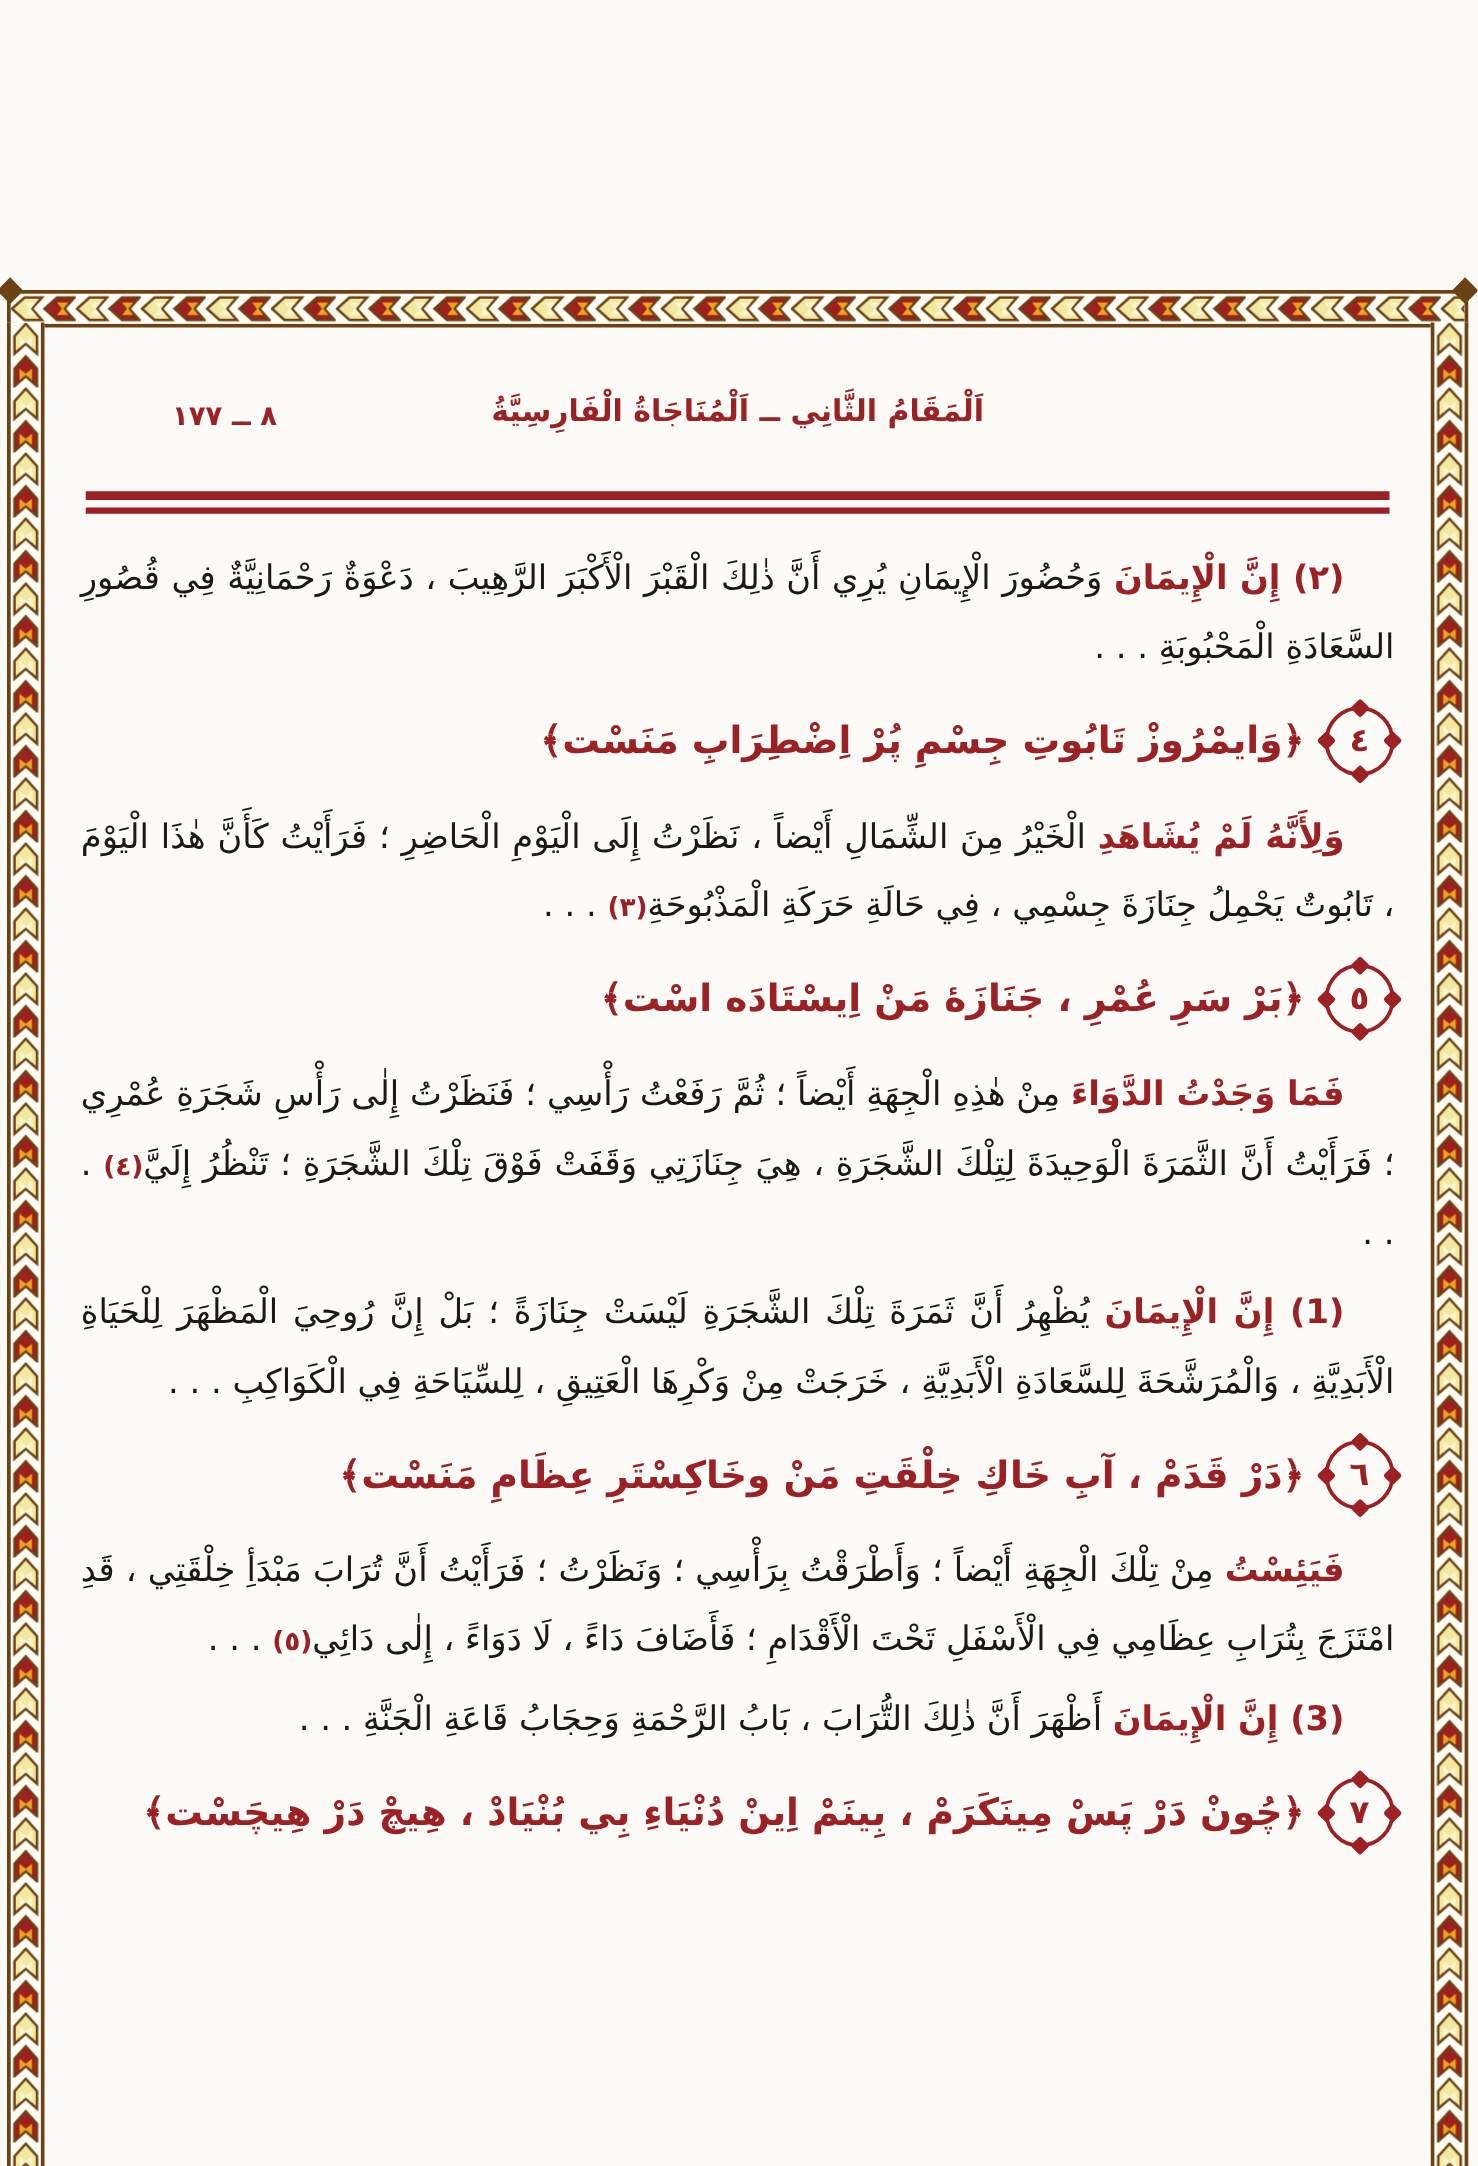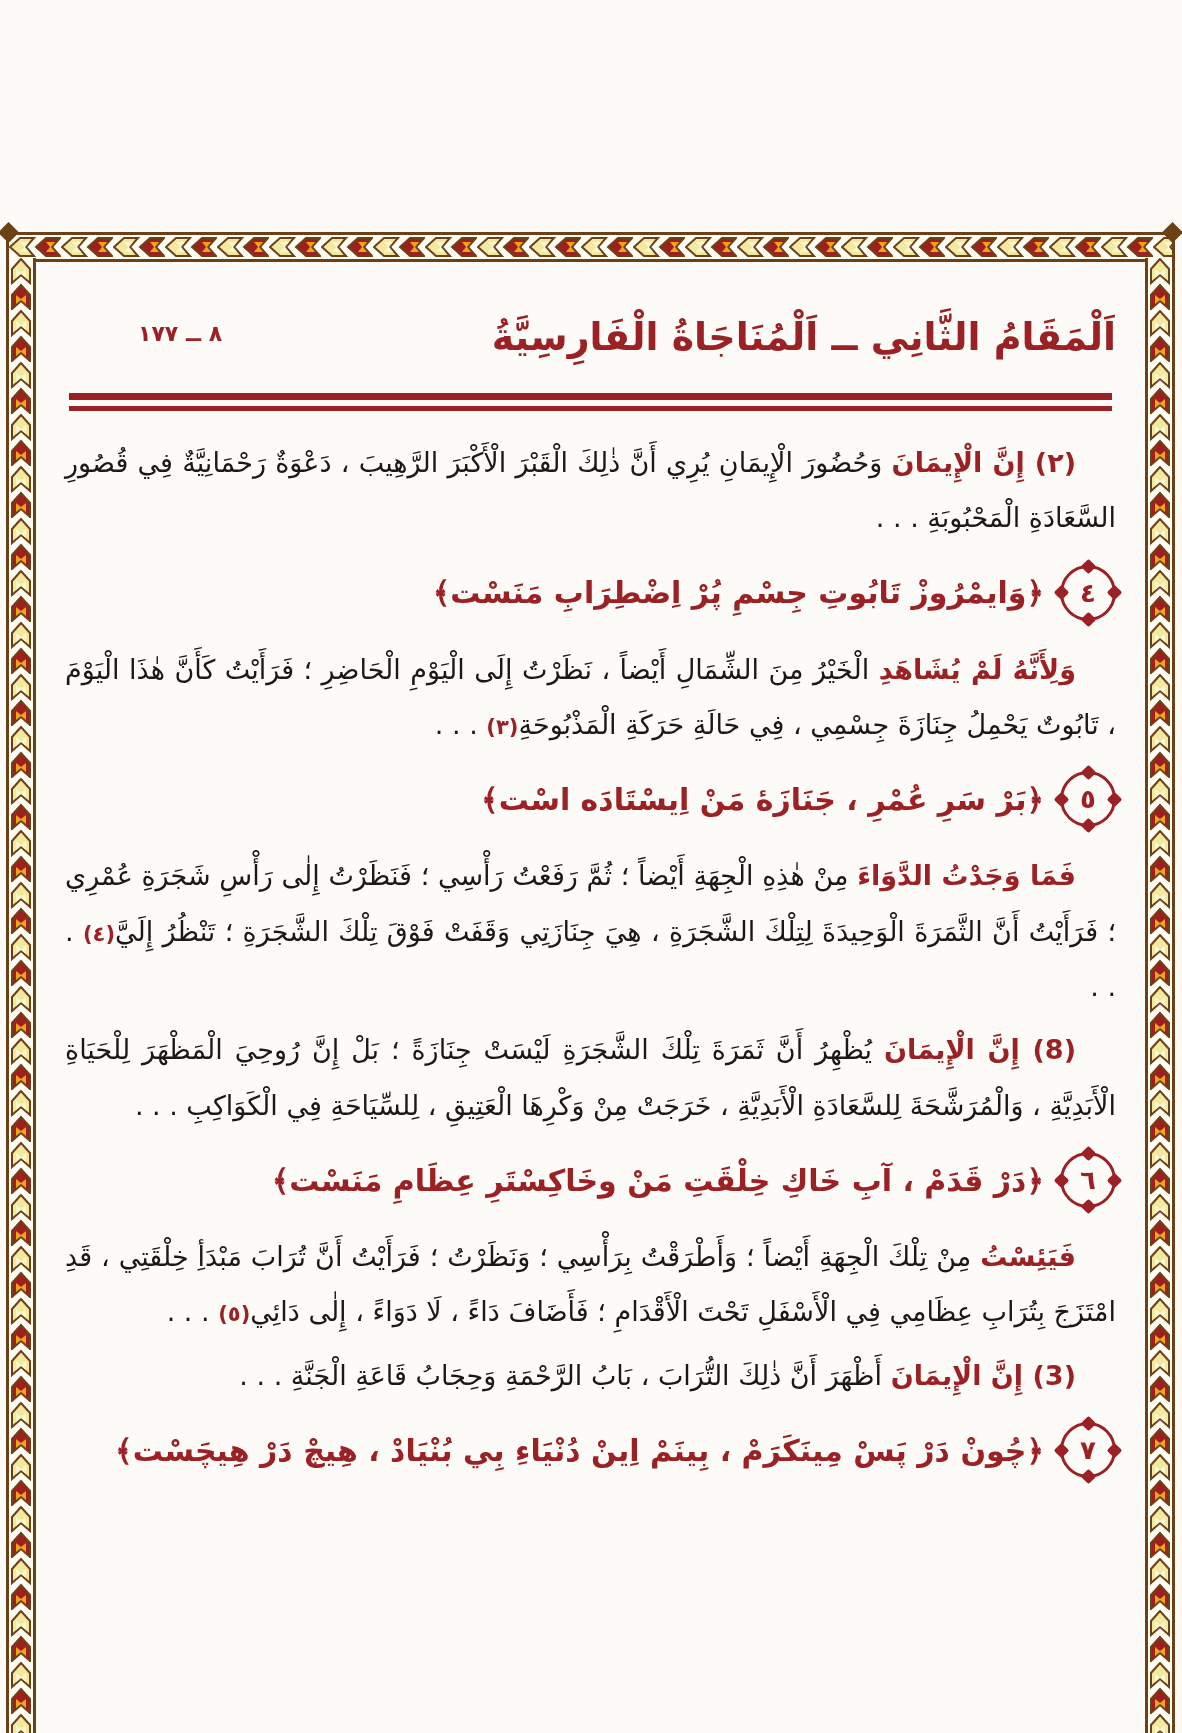--- a/index.html
+++ b/index.html
@@ -30,22 +30,22 @@
   .tip{position:absolute;width:15px;height:15px;background:var(--brown);top:-7px;transform:rotate(45deg);}
   .tip-l{left:-5px;}
   .tip-r{right:-5px;}
   
   .inner{
     position:absolute;left:33px;right:33px;top:33px;bottom:0;
     padding:24px 26px 0;
   }
   .hdr{position:relative;height:96px;}
   .ttl{
-    color:var(--red);font-weight:bold;
-    font-size:38px;padding-top:26px;line-height:1.2;
+    text-align:center;color:var(--red);font-weight:bold;
+    font-size:24px;padding-top:26px;line-height:1.2;
   }
   .pgnum{
     position:absolute;left:30px;top:32px;
     color:var(--red);font-weight:bold;font-size:22px;letter-spacing:2px;margin-left:43px;
   }
   .rule{margin:8px 4px 24px;}
   .rule i{display:block;background:var(--red);height:7px;}
   .rule i + i{height:5px;margin-top:6px;}
   
   .para{
@@ -155,21 +155,21 @@
             <span class="orn-circle">
               <i class="d dt"></i>
               <i class="d db"></i>
               <i class="d dl"></i>
               <i class="d dr"></i>
               <b>٥</b>
             </span>
             <span class="verse-text">﴿بَرْ سَرِ عُمْرِ ، جَنَازَهٔ مَنْ اِيسْتَادَه اسْت﴾</span>
           </div>
           <p class="para" dir="rtl"><span class="seg-red">فَمَا وَجَدْتُ الدَّوَاءَ</span><span class="seg-black"> مِنْ هٰذِهِ الْجِهَةِ أَيْضاً ؛ ثُمَّ رَفَعْتُ رَأْسِي ؛ فَنَظَرْتُ إِلٰى رَأْسِ شَجَرَةِ عُمْرِي ؛ فَرَأَيْتُ أَنَّ الثَّمَرَةَ الْوَحِيدَةَ لِتِلْكَ الشَّجَرَةِ ، هِيَ جِنَازَتِي وَقَفَتْ فَوْقَ تِلْكَ الشَّجَرَةِ ؛ تَنْظُرُ إِلَيَّ</span><span class="fn">(٤)</span><span class="seg-black"> . . .</span></p>
-          <p class="para" dir="rtl"><span class="seg-red">(8) إِنَّ الْإِيمَانَ</span><span class="seg-black"> يُظْهِرُ أَنَّ ثَمَرَةَ تِلْكَ الشَّجَرَةِ لَيْسَتْ جِنَازَةً ؛ بَلْ إِنَّ رُوحِيَ الْمَظْهَرَ لِلْحَيَاةِ الْأَبَدِيَّةِ ، وَالْمُرَشَّحَةَ لِلسَّعَادَةِ الْأَبَدِيَّةِ ، خَرَجَتْ مِنْ وَكْرِهَا الْعَتِيقِ ، لِلسِّيَاحَةِ فِي الْكَوَاكِبِ . . .</span></p>
+          <p class="para" dir="rtl"><span class="seg-red">(1) إِنَّ الْإِيمَانَ</span><span class="seg-black"> يُظْهِرُ أَنَّ ثَمَرَةَ تِلْكَ الشَّجَرَةِ لَيْسَتْ جِنَازَةً ؛ بَلْ إِنَّ رُوحِيَ الْمَظْهَرَ لِلْحَيَاةِ الْأَبَدِيَّةِ ، وَالْمُرَشَّحَةَ لِلسَّعَادَةِ الْأَبَدِيَّةِ ، خَرَجَتْ مِنْ وَكْرِهَا الْعَتِيقِ ، لِلسِّيَاحَةِ فِي الْكَوَاكِبِ . . .</span></p>
           <div class="verse" dir="rtl">
             <span class="orn-circle">
               <i class="d dt"></i>
               <i class="d db"></i>
               <i class="d dl"></i>
               <i class="d dr"></i>
               <b>٦</b>
             </span>
             <span class="verse-text">﴿دَرْ قَدَمْ ، آبِ خَاكِ خِلْقَتِ مَنْ وخَاكِسْتَرِ عِظَامِ مَنَسْت﴾</span>
           </div>

